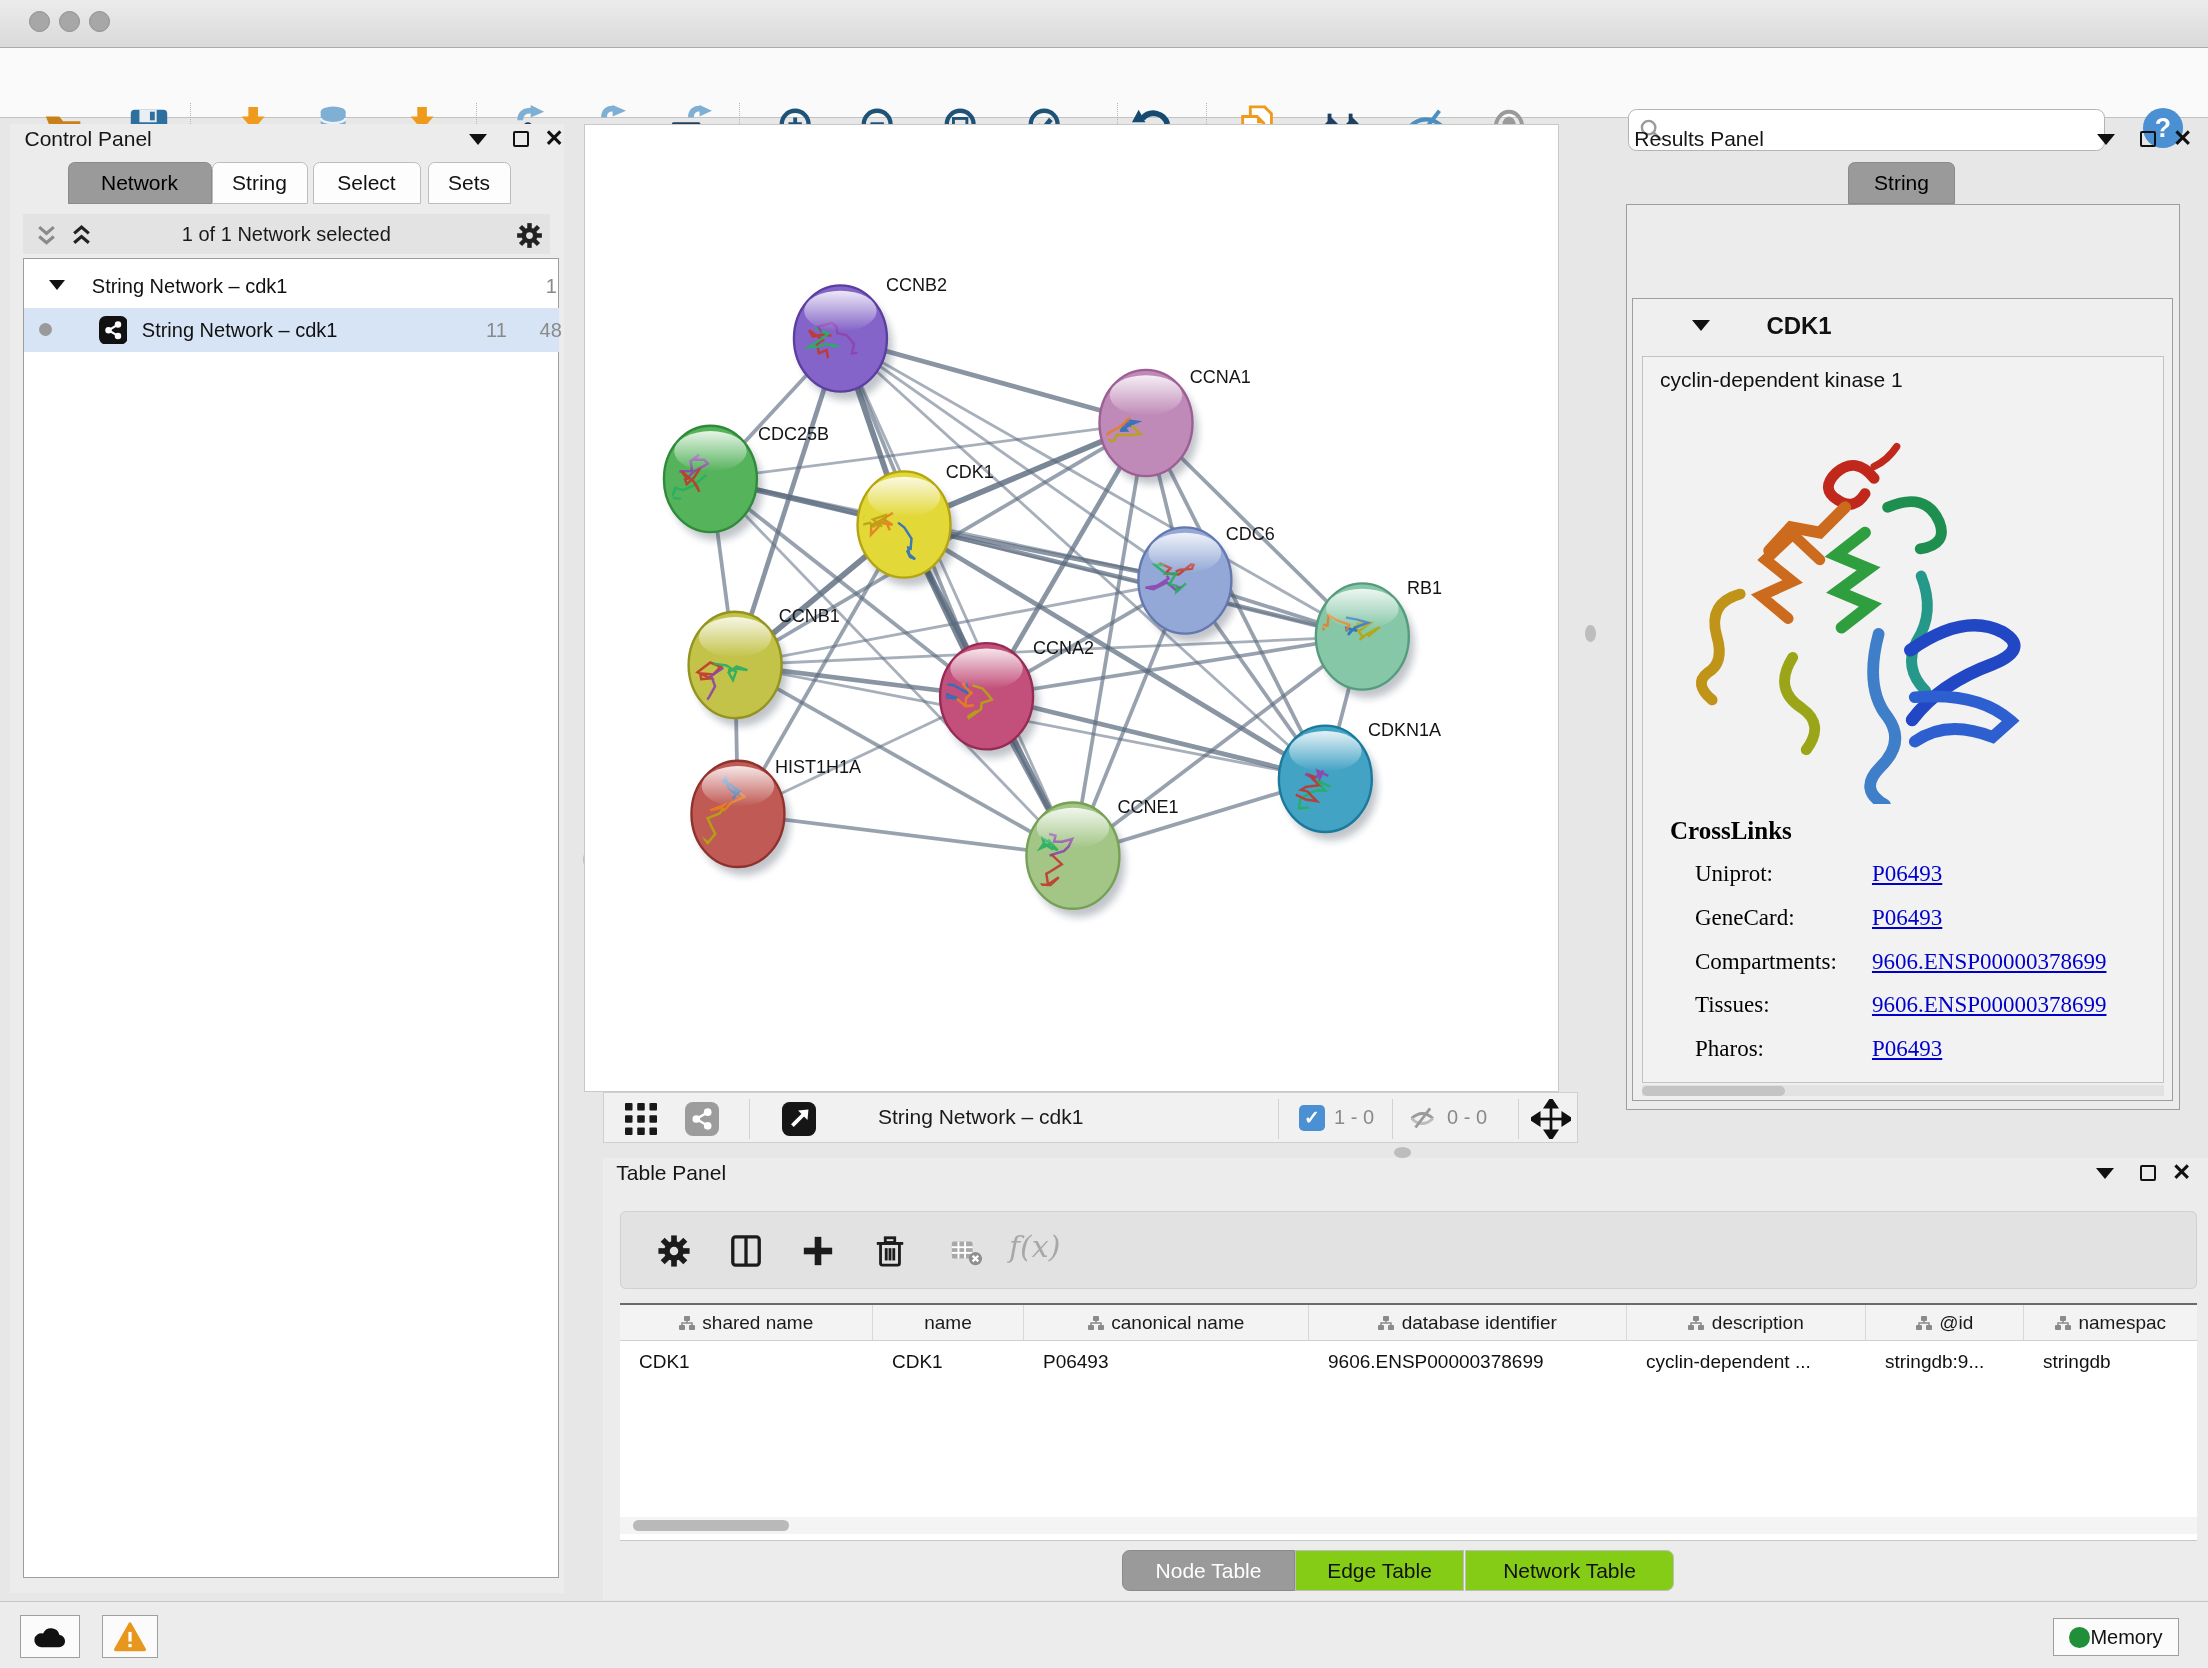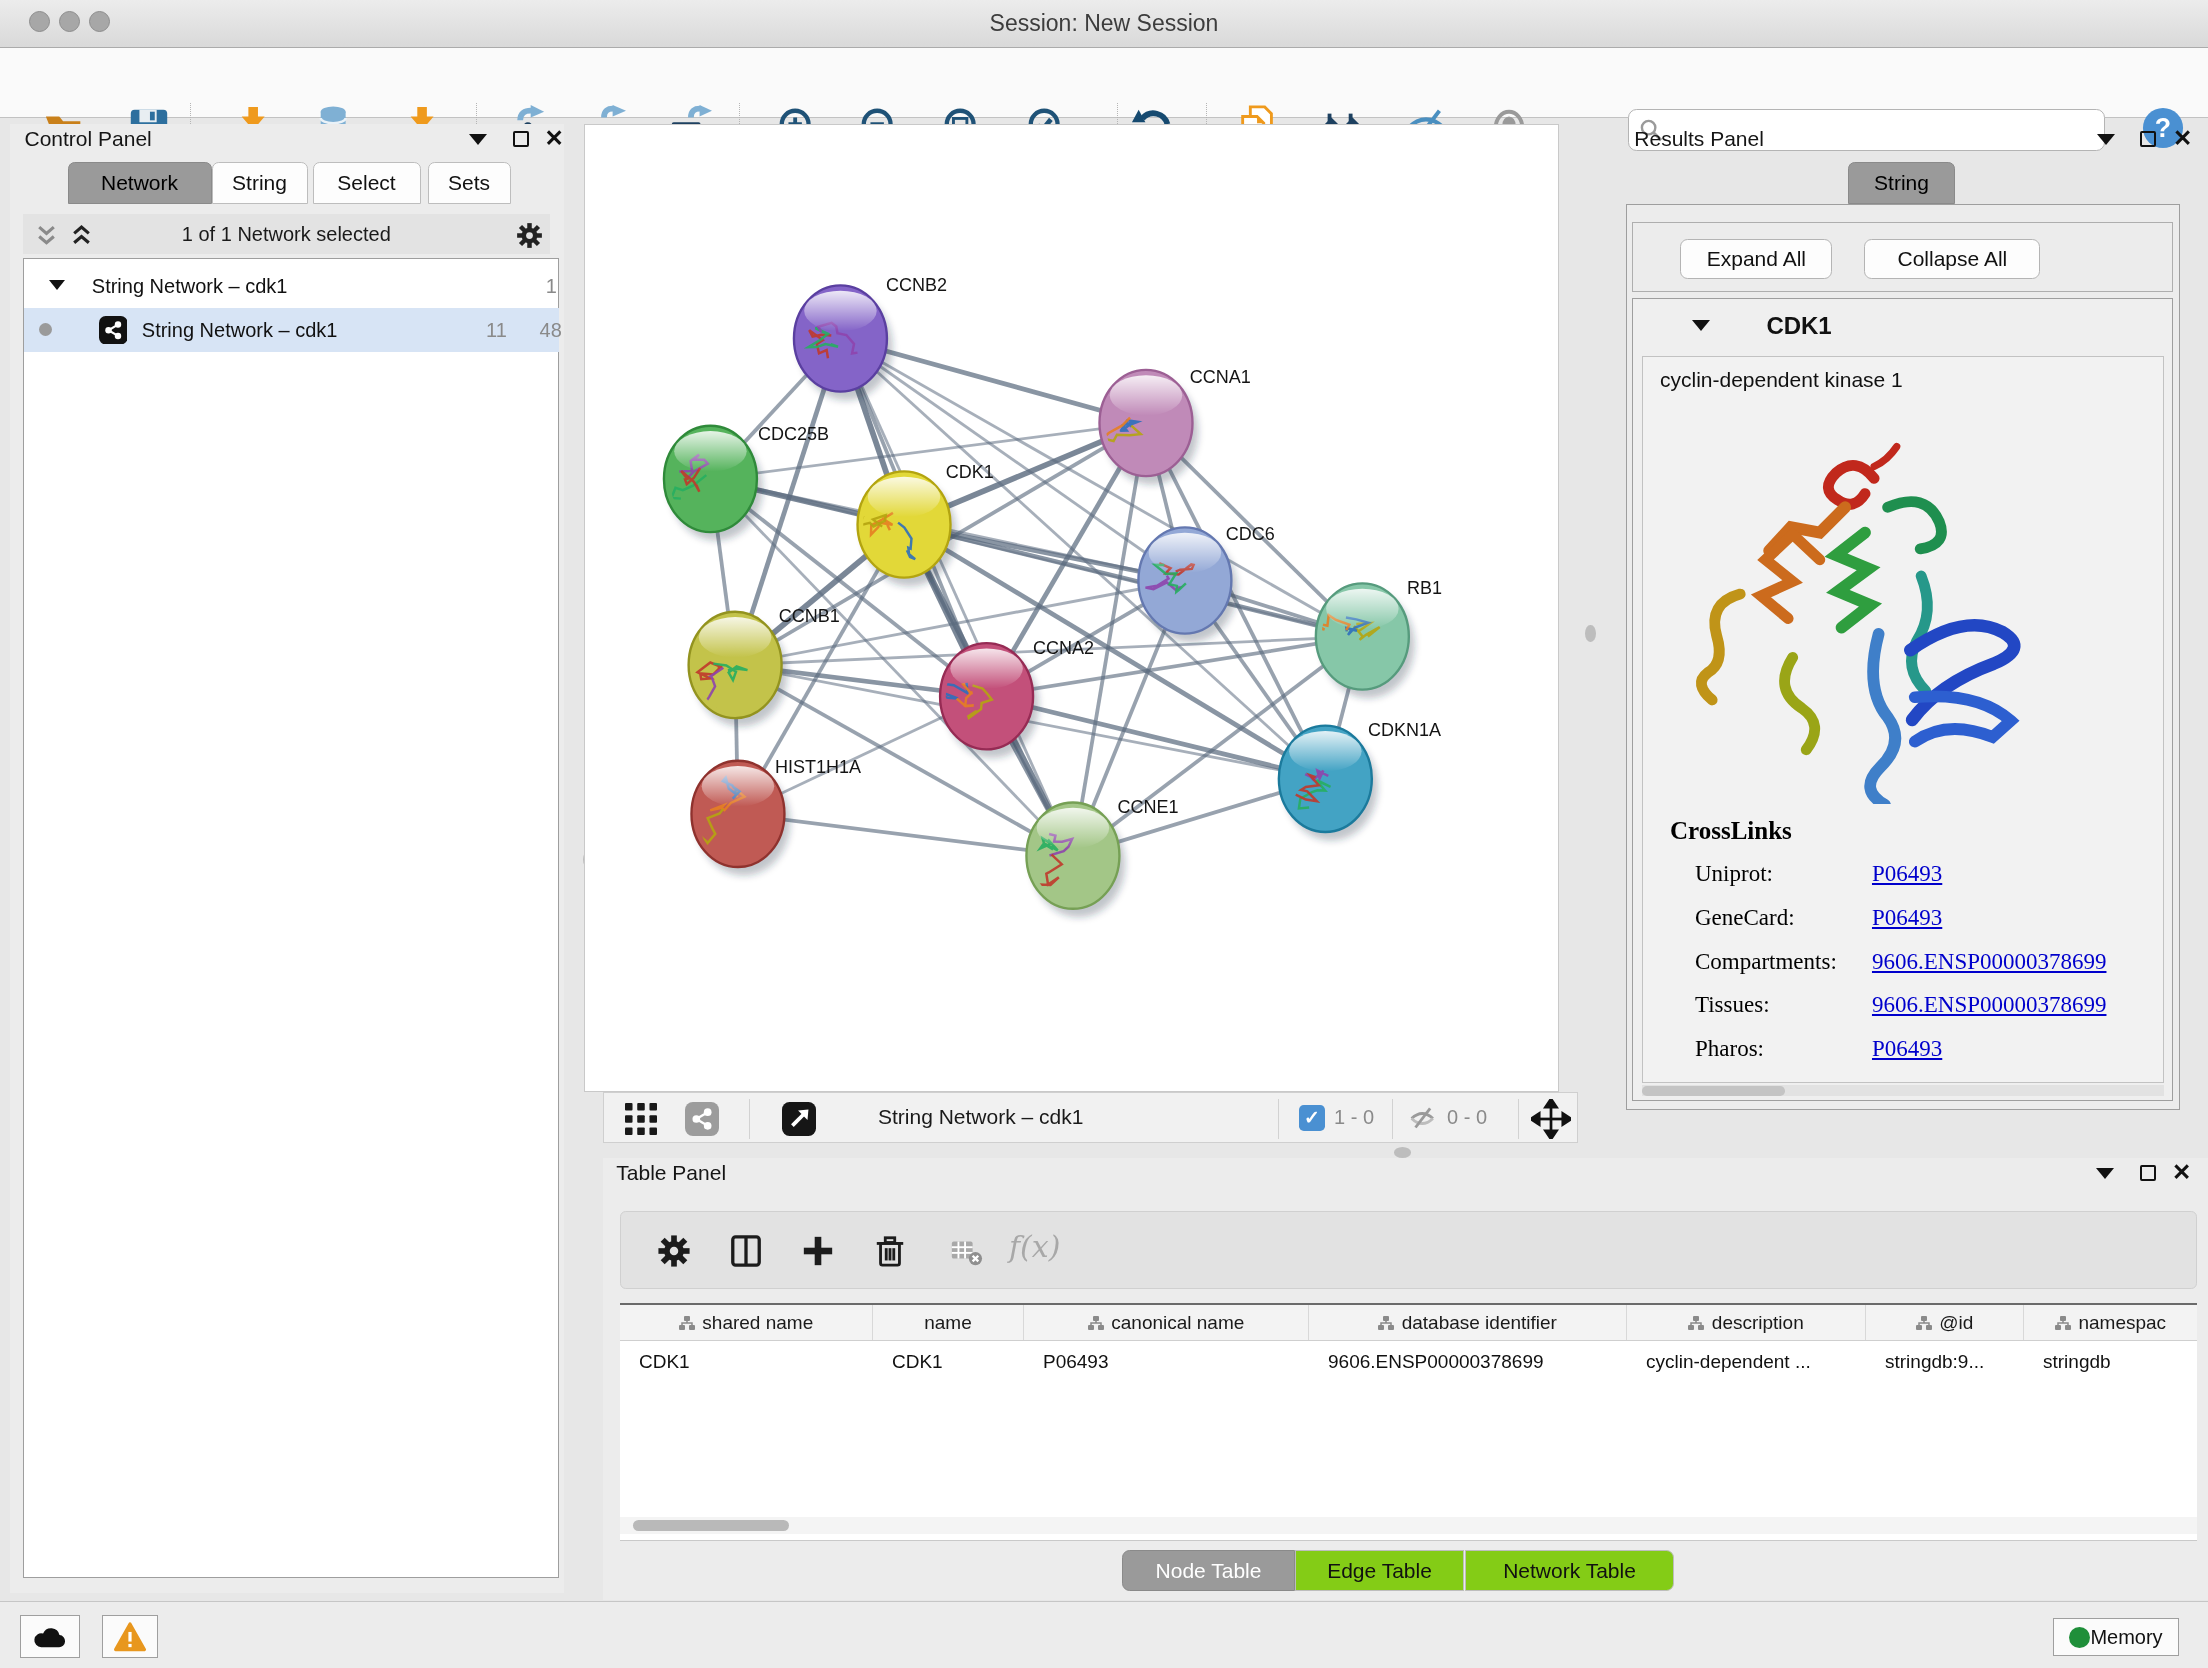--- a/index.html
+++ b/index.html
@@ -115,21 +115,20 @@
 </style>
 </head>
 <body>
 
 <div id="app">
 
   <div class="titlebar">
     <div class="tl" style="left:28.5px"></div>
     <div class="tl" style="left:59px"></div>
     <div class="tl" style="left:89px"></div>
-    <div class="title-text">Session: New Session</div>
   </div>
 
   <div class="toolbar">
     <div class="tbi" style="left:42px">
       <svg viewBox="0 0 48 48">
           <path d="M4 12h14l4 5h18v5H8z" fill="#c9801a"></path>
           <path d="M8 21h37l-7 19H1z" fill="#f0a63c"></path>
         </svg>
     </div>
     <div class="tbi" style="left:126px">
@@ -627,24 +626,20 @@
 
   <div class="results-panel">
     <div class="panel-title" style="left:14.3px;top:2.9px">Results Panel</div>
     <div class="win-tri" style="left:477px;top:9.5px"></div>
     <div class="win-sq" style="left:520px;top:6.7px"></div>
     <div class="win-x" style="left:553px;top:4.8px">✕</div>
 
     <div class="tab active" style="left:228px;top:38px;width:107px;z-index:2">String</div>
 
     <div class="rp-outer">
-      <div class="rp-btnbox">
-        <div class="rp-btn" style="left:47px;width:152px">Expand All</div>
-        <div class="rp-btn" style="left:231px;width:176px">Collapse All</div>
-      </div>
 
       <div class="cdk-box">
         <div class="win-tri" style="left:59px;top:21px"></div>
         <div class="cdk-name">CDK1</div>
         <div class="cdk-inner">
           <div class="cdk-desc">cyclin-dependent kinase 1</div>
 
           <svg style="position:absolute;left:36px;top:67px" width="354" height="380" viewBox="0 0 380 420">
             <g fill="none" stroke-linecap="round">
               <path d="M235 25 q-10 15 -25 22" stroke="#c1281c" stroke-width="8"></path>

